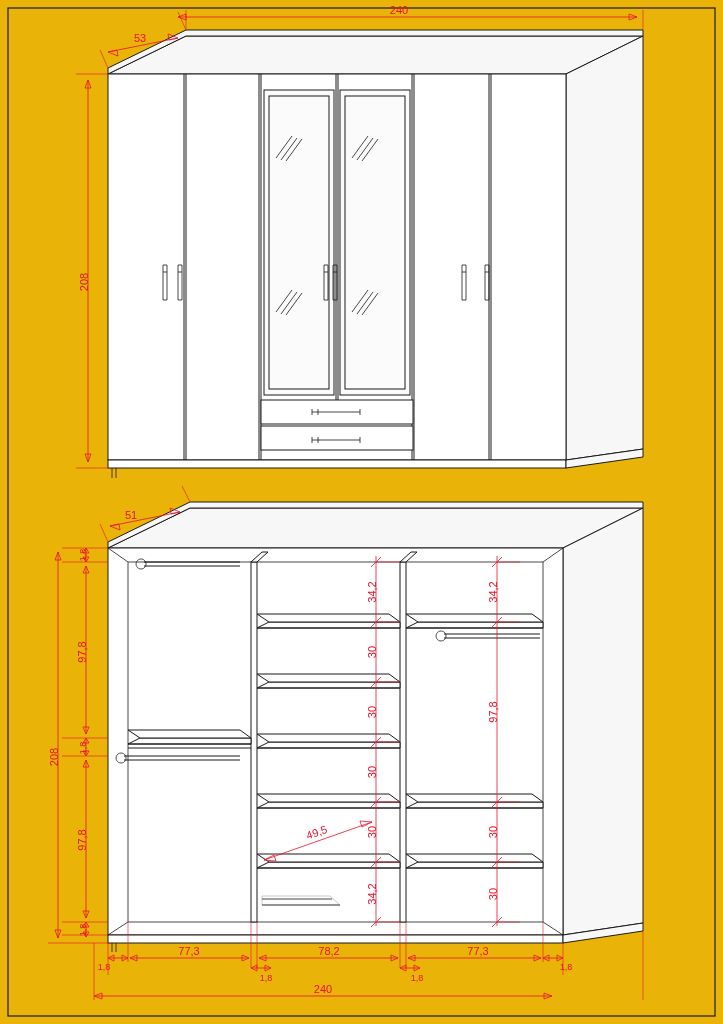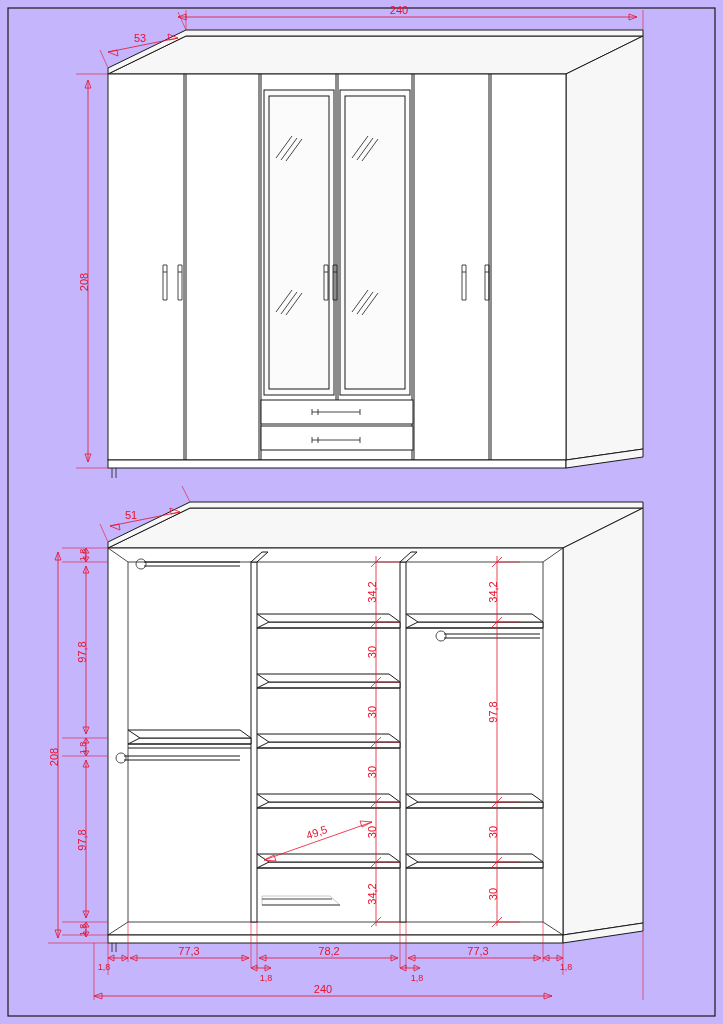--- a/index.html
+++ b/index.html
@@ -1,17 +1,17 @@
 <!DOCTYPE html>
 <html><head>
 <meta charset="utf-8">
 <style>
   html,body{margin:0;padding:0;background:#ffffff;}
   body{font-family:"Liberation Sans", sans-serif;}
-  #page{position:relative;width:723px;height:1024px;background:#c4b5fd;overflow:hidden;text-align:center;}
+  #page{position:relative;width:723px;height:1024px;background:#eab308;overflow:hidden;text-align:center;}
   #page > svg{position:absolute;left:0;top:0;}
   .dim-text{fill:#e8112d;font-family:"Liberation Sans", sans-serif;font-size:11px;}
   .dim-text-sm{fill:#e8112d;font-family:"Liberation Sans", sans-serif;font-size:9px;}
   .ln{stroke:#1a1a1a;fill:none;stroke-width:1;}
   .ln-thin{stroke:#1a1a1a;fill:none;stroke-width:0.8;}
   .dimline{stroke:#e8112d;fill:none;stroke-width:0.8;}
   .ext{stroke:#e8112d;fill:none;stroke-width:0.6;}
   .panel{fill:#ffffff;stroke:#1a1a1a;stroke-width:1;}
   .panel-l{fill:#f7f7f7;stroke:#1a1a1a;stroke-width:1;}
   .glass{fill:#fbfbfb;stroke:#1a1a1a;stroke-width:1;}

